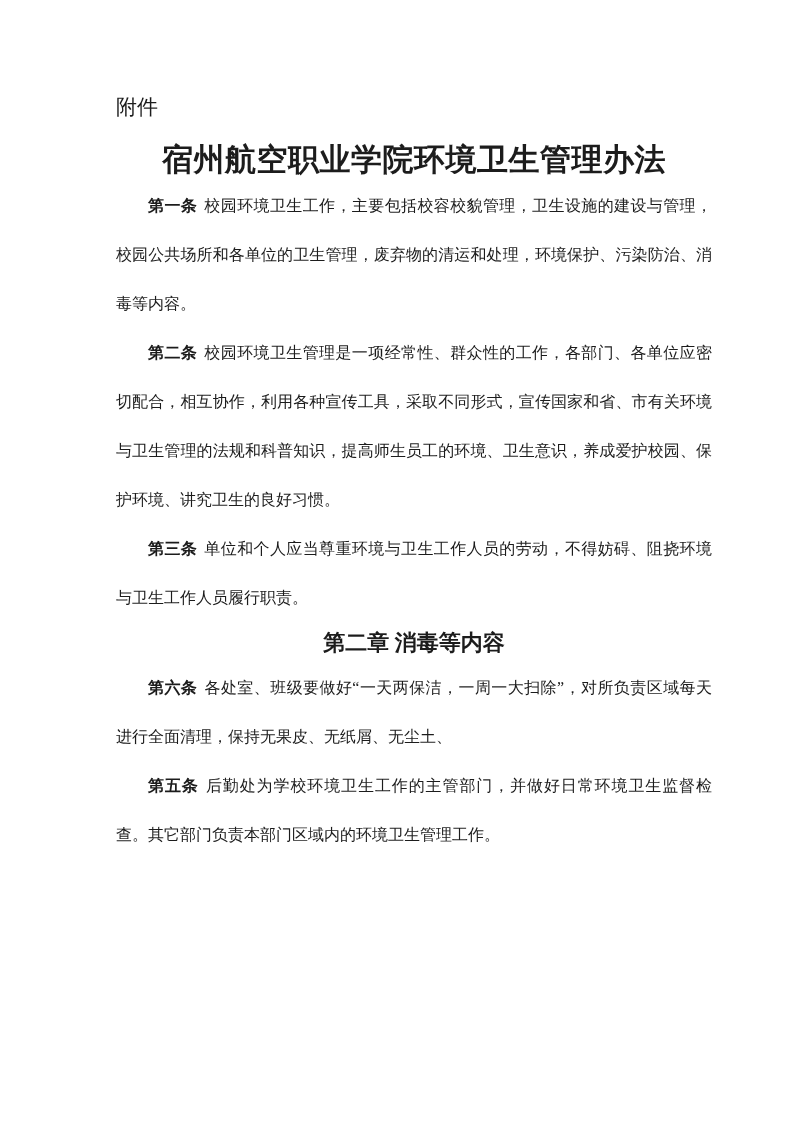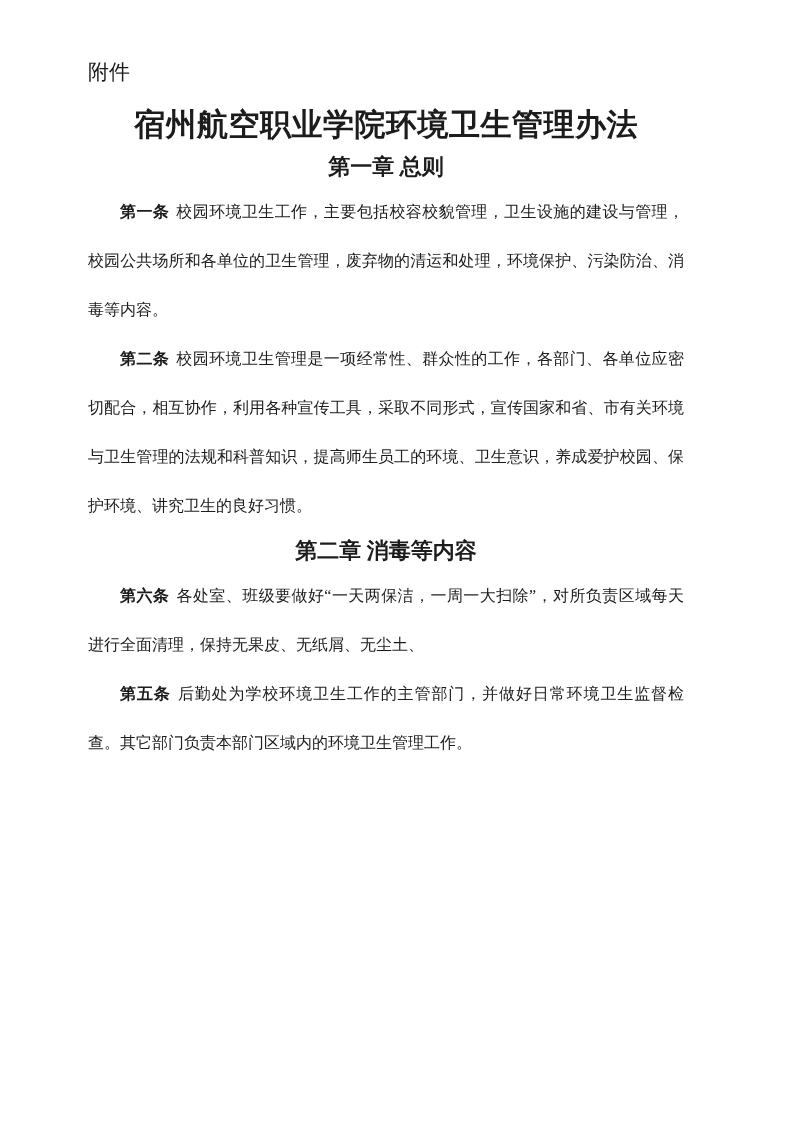--- a/index.html
+++ b/index.html
@@ -15,24 +15,24 @@
   .page {
     position: relative;
     width: 793px;
     height: 1122px;
     margin: 0 auto;
     background: var(--page-bg);
     overflow: hidden;
   }
   .content {
     position: absolute;
-    left: 88px;
+    left: 116px;
     top: 0;
     width: 596px;
-    padding-top: 56px;
+    padding-top: 91px;
   }
   .attachment {
     font-size: 21px;
     line-height: 32px;
     font-weight: normal;
   }
   .doc-title {
     margin-top: 16px;
     font-size: 31px;
     line-height: 42px;
@@ -61,26 +61,26 @@
 <body>
 
 <div class="page">
   <div class="content">
 
     <p class="attachment">附件</p>
 
     <h1 class="doc-title">宿州航空职业学院环境卫生管理办法</h1>
 
     <section>
-      <h2 class="chapter-heading">第一章 总则</h2>
 
       <p class="article"><b class="article-num">第一条</b><span class="article-text">校园环境卫生工作，主要包括校容校貌管理，卫生设施的建设与管理，校园公共场所和各单位的卫生管理，废弃物的清运和处理，环境保护、污染防治、消毒等内容。</span></p>
 
       <p class="article"><b class="article-num">第二条</b><span class="article-text">校园环境卫生管理是一项经常性、群众性的工作，各部门、各单位应密切配合，相互协作，利用各种宣传工具，采取不同形式，宣传国家和省、市有关环境与卫生管理的法规和科普知识，提高师生员工的环境、卫生意识，养成爱护校园、保护环境、讲究卫生的良好习惯。</span></p>
 
+      <p class="article"><b class="article-num">第三条</b><span class="article-text">单位和个人应当尊重环境与卫生工作人员的劳动，不得妨碍、阻挠环境与卫生工作人员履行职责。</span></p>
     </section>
 
     <section>
       <h2 class="chapter-heading">第二章 消毒等内容</h2>
 
 
       <p class="article"><b class="article-num">第六条</b><span class="article-text">各处室、班级要做好“一天两保洁，一周一大扫除”，对所负责区域每天进行全面清理，保持无果皮、无纸屑、无尘土、</span></p>
 
       <p class="article"><b class="article-num">第五条</b><span class="article-text">后勤处为学校环境卫生工作的主管部门，并做好日常环境卫生监督检查。其它部门负责本部门区域内的环境卫生管理工作。</span></p>
     </section>

